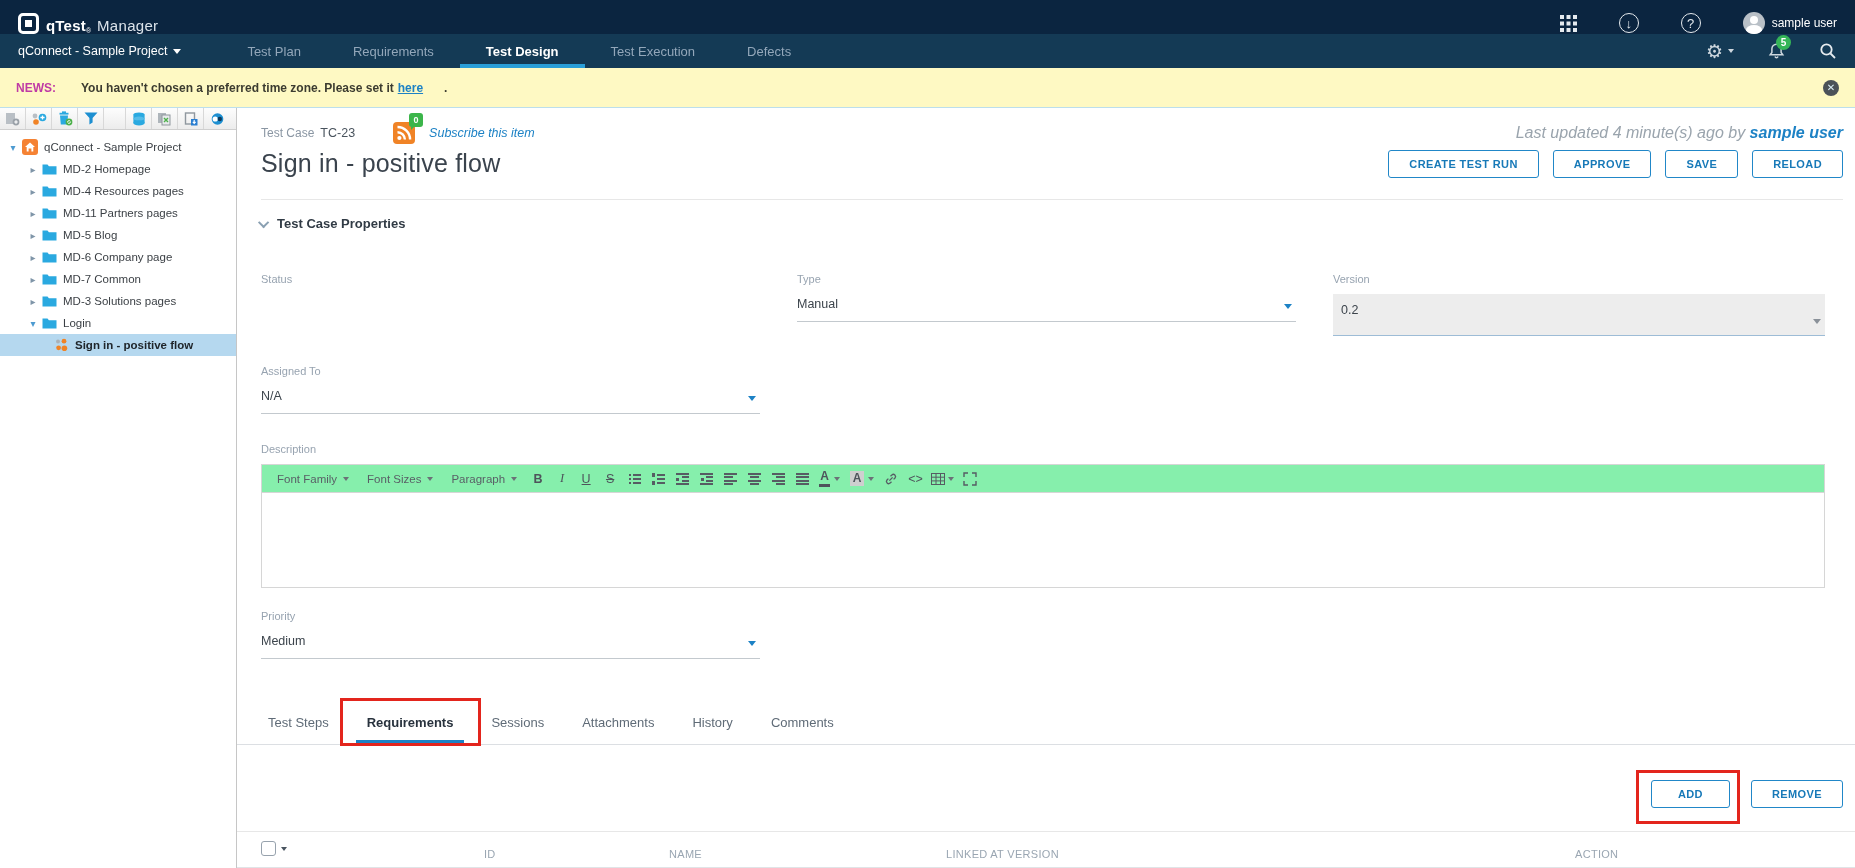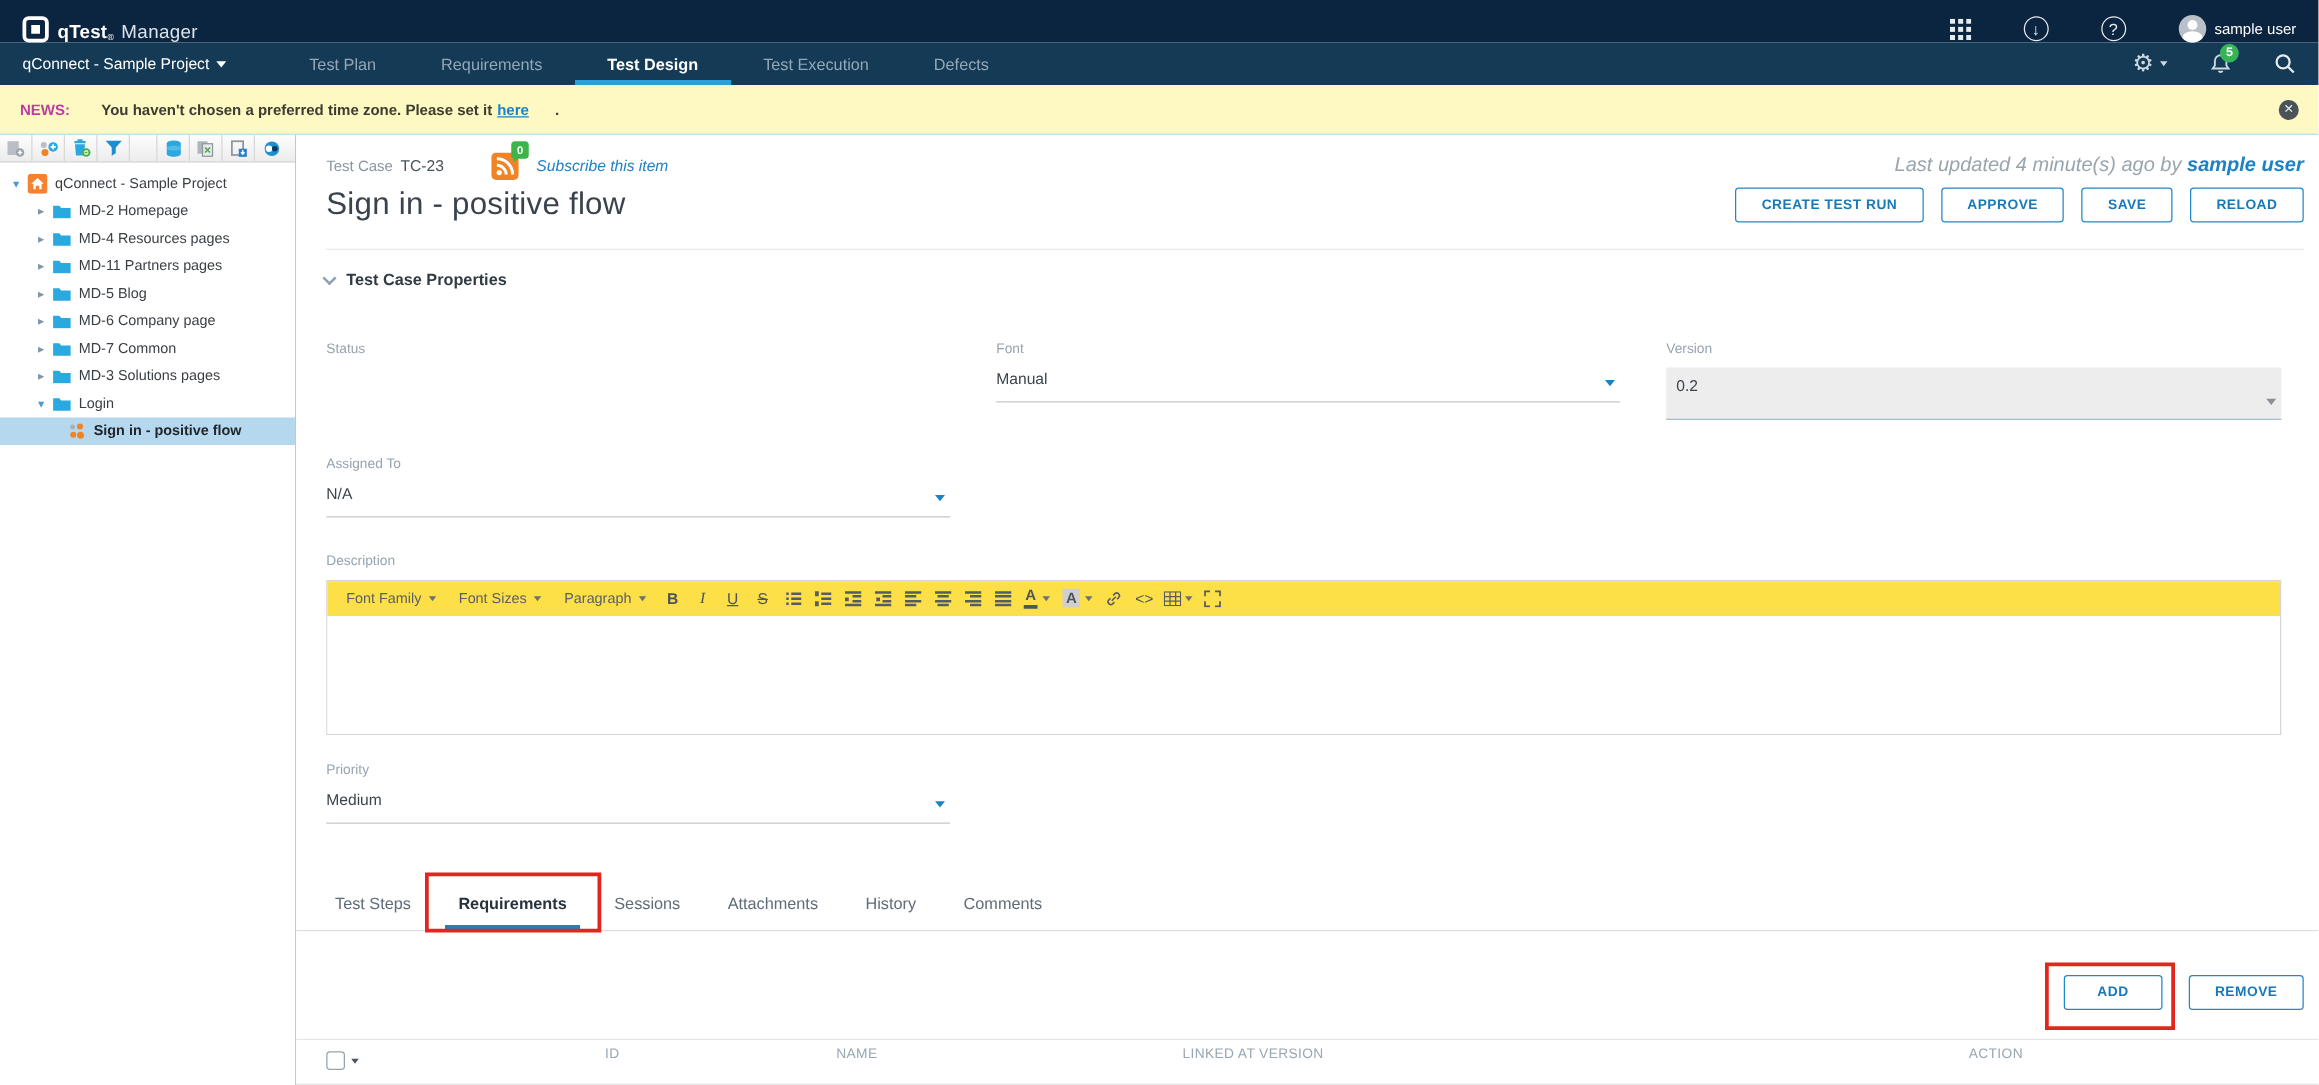--- a/index.html
+++ b/index.html
@@ -95,21 +95,21 @@
   .field-control { position:relative; border-bottom:1px solid #c3c9ce; padding:0 18px 9px 0; min-height:19px; cursor:pointer; }
   .field-value { font-size:12.5px; color:#3c444c; }
   .caret-accent { position:absolute; right:4px; bottom:12px; width:0; height:0; border-left:4px solid transparent; border-right:4px solid transparent; border-top:5px solid #1d82c5; }
   .field-control.disabled { background:#ededed; border-bottom:1px solid #9dbcd6; padding:6px 18px 17px 8px; cursor:default; }
   .field-control.disabled .caret-accent { border-top-color:#8a9199; bottom:11px; }
   .single-col { width:499px; margin-top:29px; }
 
   
   .desc-block { margin-top:29px; }
   .editor { border:1px solid #d6d6d6; margin-top:8px; width:1564px; }
-  .editor-toolbar { height:28px; background:#fde047; border-bottom:1px solid #d6d6d6; display:flex; align-items:center; padding:0 8px; gap:4px; }
+  .editor-toolbar { height:28px; background:#86efac; border-bottom:1px solid #d6d6d6; display:flex; align-items:center; padding:0 8px; gap:4px; }
   .et-dd { display:flex; align-items:center; gap:6px; font-size:11.5px; color:#595f66; padding:3px 7px; cursor:pointer; }
   .et-caret { width:0; height:0; border-left:3.5px solid transparent; border-right:3.5px solid transparent; border-top:4px solid #6b7177; }
   .et-btn { min-width:20px; height:20px; display:inline-flex; align-items:center; justify-content:center; font-size:12.5px; color:#4e545b; cursor:pointer; padding:0 2px; }
   .et-btn.b { font-weight:bold; }
   .et-btn.i { font-style:italic; font-family:"Liberation Serif","DejaVu Serif",serif; }
   .et-btn.u { text-decoration:underline; }
   .et-btn.s { text-decoration:line-through; }
   .bars { width:13px; height:12px; display:inline-block; }
   .ic-ul { background:linear-gradient(#565c63 0 0) 5px 1px/8px 2px no-repeat,linear-gradient(#565c63 0 0) 5px 5px/8px 2px no-repeat,linear-gradient(#565c63 0 0) 5px 9px/8px 2px no-repeat,linear-gradient(#565c63 0 0) 1px 1px/2px 2px no-repeat,linear-gradient(#565c63 0 0) 1px 5px/2px 2px no-repeat,linear-gradient(#565c63 0 0) 1px 9px/2px 2px no-repeat; }
   .ic-ol { background:linear-gradient(#565c63 0 0) 5px 1px/8px 2px no-repeat,linear-gradient(#565c63 0 0) 5px 5px/8px 2px no-repeat,linear-gradient(#565c63 0 0) 5px 9px/8px 2px no-repeat,linear-gradient(#565c63 0 0) 0 0/3px 4px no-repeat,linear-gradient(#565c63 0 0) 0 8px/3px 4px no-repeat; }
@@ -136,21 +136,21 @@
   .req-actions { display:flex; justify-content:flex-end; align-items:center; gap:21px; margin-top:29px; padding-right:12px; height:40px; }
   .add-wrap { position:relative; }
   .anno-add { left:-15px; right:-10px; top:-10px; bottom:-16px; }
   .req-rule { border-top:1px solid #e7e7e7; margin-top:17px; }
 
   
   .table-head { position:relative; height:36px; border-bottom:1px solid #e0e4e7; }
   .th-check { position:absolute; left:24px; top:9px; display:flex; align-items:center; gap:5px; cursor:pointer; }
   .checkbox { width:15px; height:15px; border:1px solid #97a2ad; border-radius:3px; background:#fff; }
   .th-caret { width:0; height:0; border-left:3.5px solid transparent; border-right:3.5px solid transparent; border-top:4px solid #4a5560; }
-  .th-label { position:absolute; top:5px; font-size:11px; color:#9aa6b2; letter-spacing:.3px; }
+  .th-label { position:absolute; top:16px; font-size:11px; color:#9aa6b2; letter-spacing:.3px; }
 
   svg { display:block; }
 </style>
 </head>
 <body>
 
 <div class="app">
 
   <header class="topbar1">
     <span class="logo-mark">
@@ -425,21 +425,21 @@
         <div class="section-head">
           <span class="chev-down"></span>
           <span class="section-title">Test Case Properties</span>
         </div>
 
         <div class="form-grid">
           <div>
             <div class="field-label">Status</div>
           </div>
           <div>
-            <div class="field-label">Font</div>
+            <div class="field-label">Type</div>
             <div class="field-control">
               <span class="field-value">Manual</span>
               <span class="caret-accent"></span>
             </div>
           </div>
           <div>
             <div class="field-label">Version</div>
             <div class="field-control disabled">
               <span class="field-value">0.2</span>
               <span class="caret-accent"></span>

